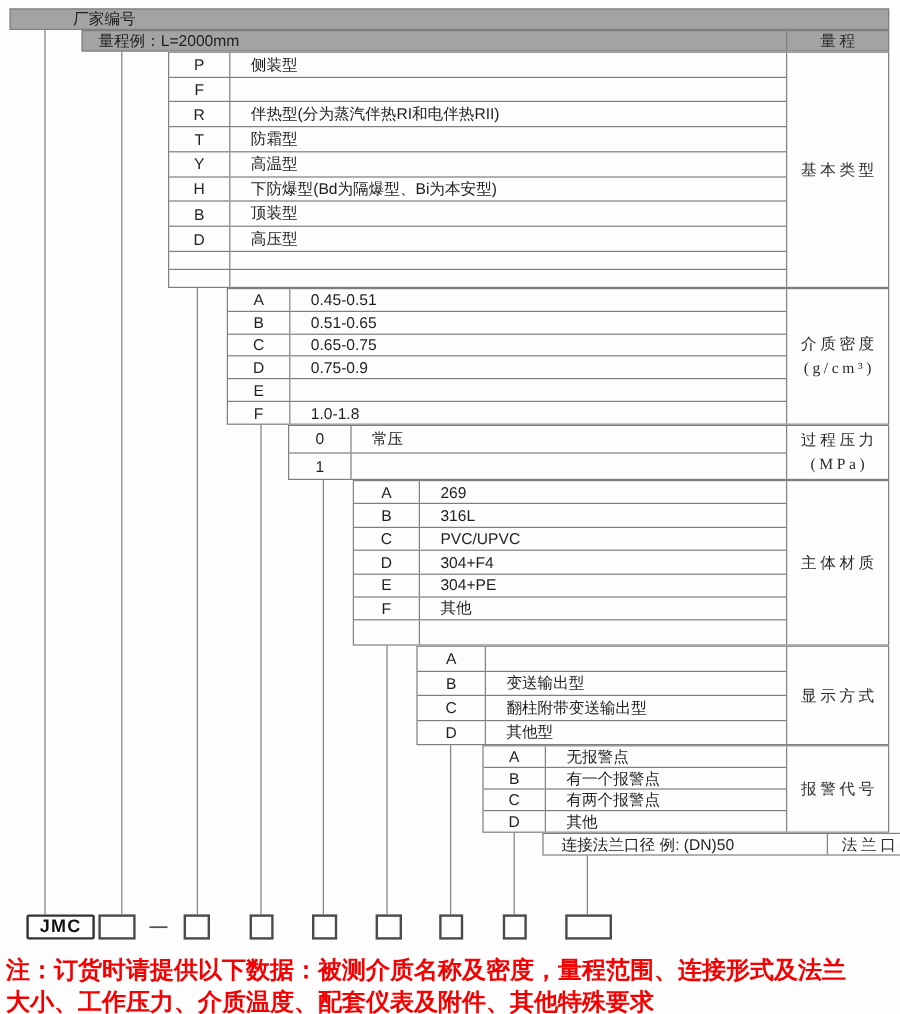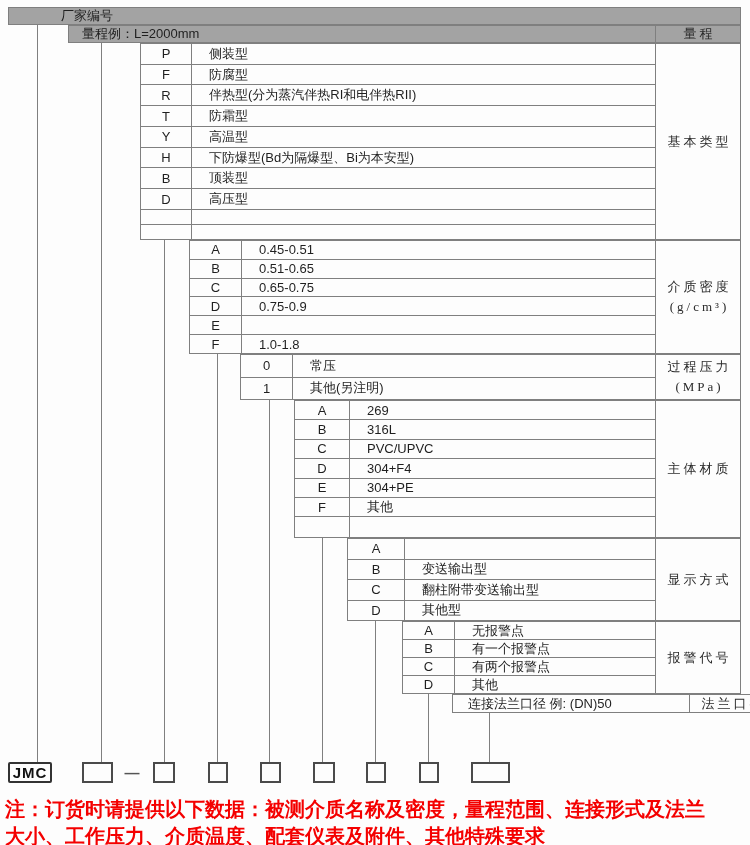--- a/index.html
+++ b/index.html
@@ -60,21 +60,20 @@
   </div>
 
   <div class="abs section" style="left:140px;top:43px;width:601px;height:197px;--code:50px;" data-section="basic-type">
     <div class="rows">
         <div class="row">
           <div class="code">P</div>
           <div class="desc">侧装型</div>
         </div>
         <div class="row">
           <div class="code">F</div>
-          <div class="desc">防腐型</div>
         </div>
         <div class="row">
           <div class="code">R</div>
           <div class="desc">伴热型(分为蒸汽伴热RI和电伴热RII)</div>
         </div>
         <div class="row">
           <div class="code">T</div>
           <div class="desc">防霜型</div>
         </div>
         <div class="row">
@@ -140,21 +139,20 @@
   </div>
 
   <div class="abs section" style="left:240px;top:354px;width:501px;height:46px;--code:51px;" data-section="process-pressure">
     <div class="rows">
         <div class="row">
           <div class="code">0</div>
           <div class="desc">常压</div>
         </div>
         <div class="row">
           <div class="code">1</div>
-          <div class="desc">其他(另注明)</div>
         </div>
       </div>
     <div class="label-cell">
         <div>过程压力</div>
         <div>(MPa)</div>
       </div>
   </div>
 
   <div class="abs section" style="left:294px;top:400px;width:447px;height:138px;--code:54px;" data-section="body-material">
     <div class="rows">
@@ -249,21 +247,21 @@
   <div class="abs vline" style="left:37px;top:25px;height:737px;"></div>
   <div class="abs vline" style="left:101px;top:43px;height:719px;"></div>
   <div class="abs vline" style="left:164px;top:240px;height:522px;"></div>
   <div class="abs vline" style="left:217px;top:354px;height:408px;"></div>
   <div class="abs vline" style="left:269px;top:400px;height:362px;"></div>
   <div class="abs vline" style="left:322px;top:538px;height:224px;"></div>
   <div class="abs vline" style="left:375px;top:621px;height:141px;"></div>
   <div class="abs vline" style="left:428px;top:694px;height:68px;"></div>
   <div class="abs vline" style="left:489px;top:713px;height:49px;"></div>
 
-  <div class="abs jmc" style="left:8px;top:762px;width:44px;height:21px;">JMC</div>
+  <div class="abs jmc" style="left:22px;top:762px;width:57px;height:21px;">JMC</div>
   <div class="abs mbox" style="left:82px;top:762px;width:31px;height:21px;"></div>
   <div class="abs dash" style="left:120px;top:762px;width:24px;height:21px;">—</div>
   <div class="abs mbox" style="left:153px;top:762px;width:22px;height:21px;"></div>
   <div class="abs mbox" style="left:208px;top:762px;width:20px;height:21px;"></div>
   <div class="abs mbox" style="left:260px;top:762px;width:21px;height:21px;"></div>
   <div class="abs mbox" style="left:313px;top:762px;width:22px;height:21px;"></div>
   <div class="abs mbox" style="left:366px;top:762px;width:20px;height:21px;"></div>
   <div class="abs mbox" style="left:419px;top:762px;width:20px;height:21px;"></div>
   <div class="abs mbox" style="left:471px;top:762px;width:39px;height:21px;"></div>
 

